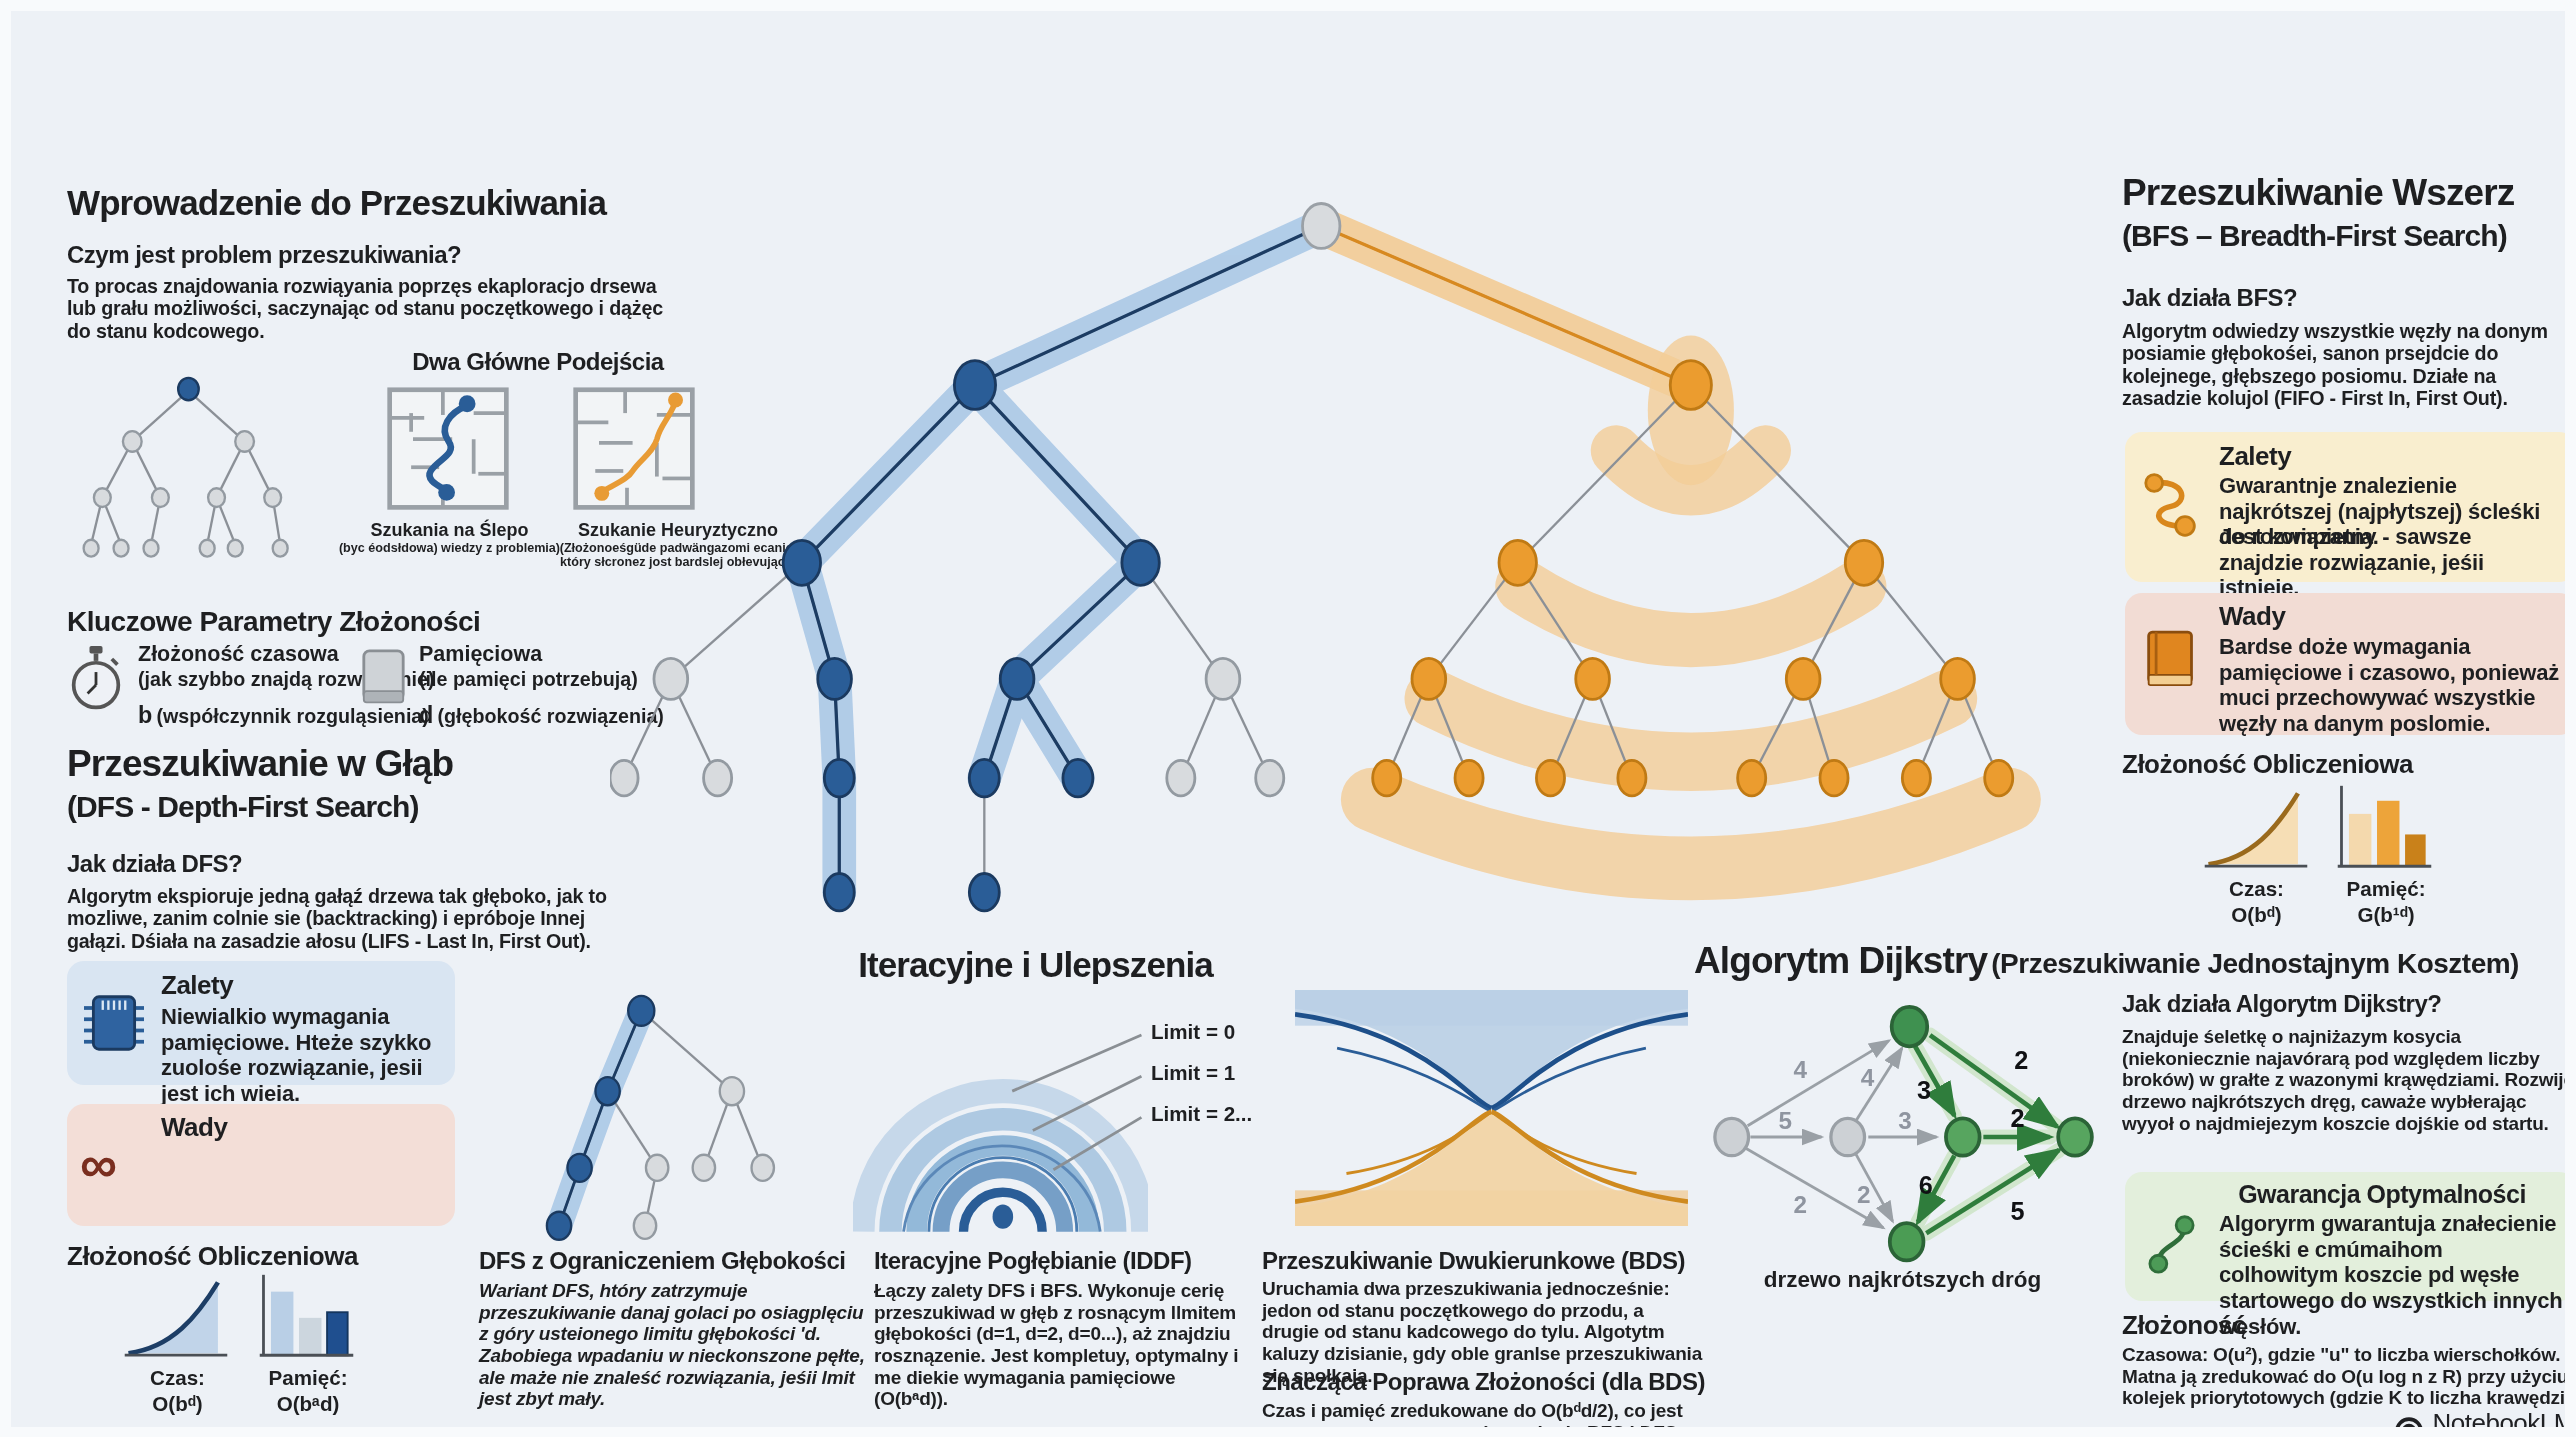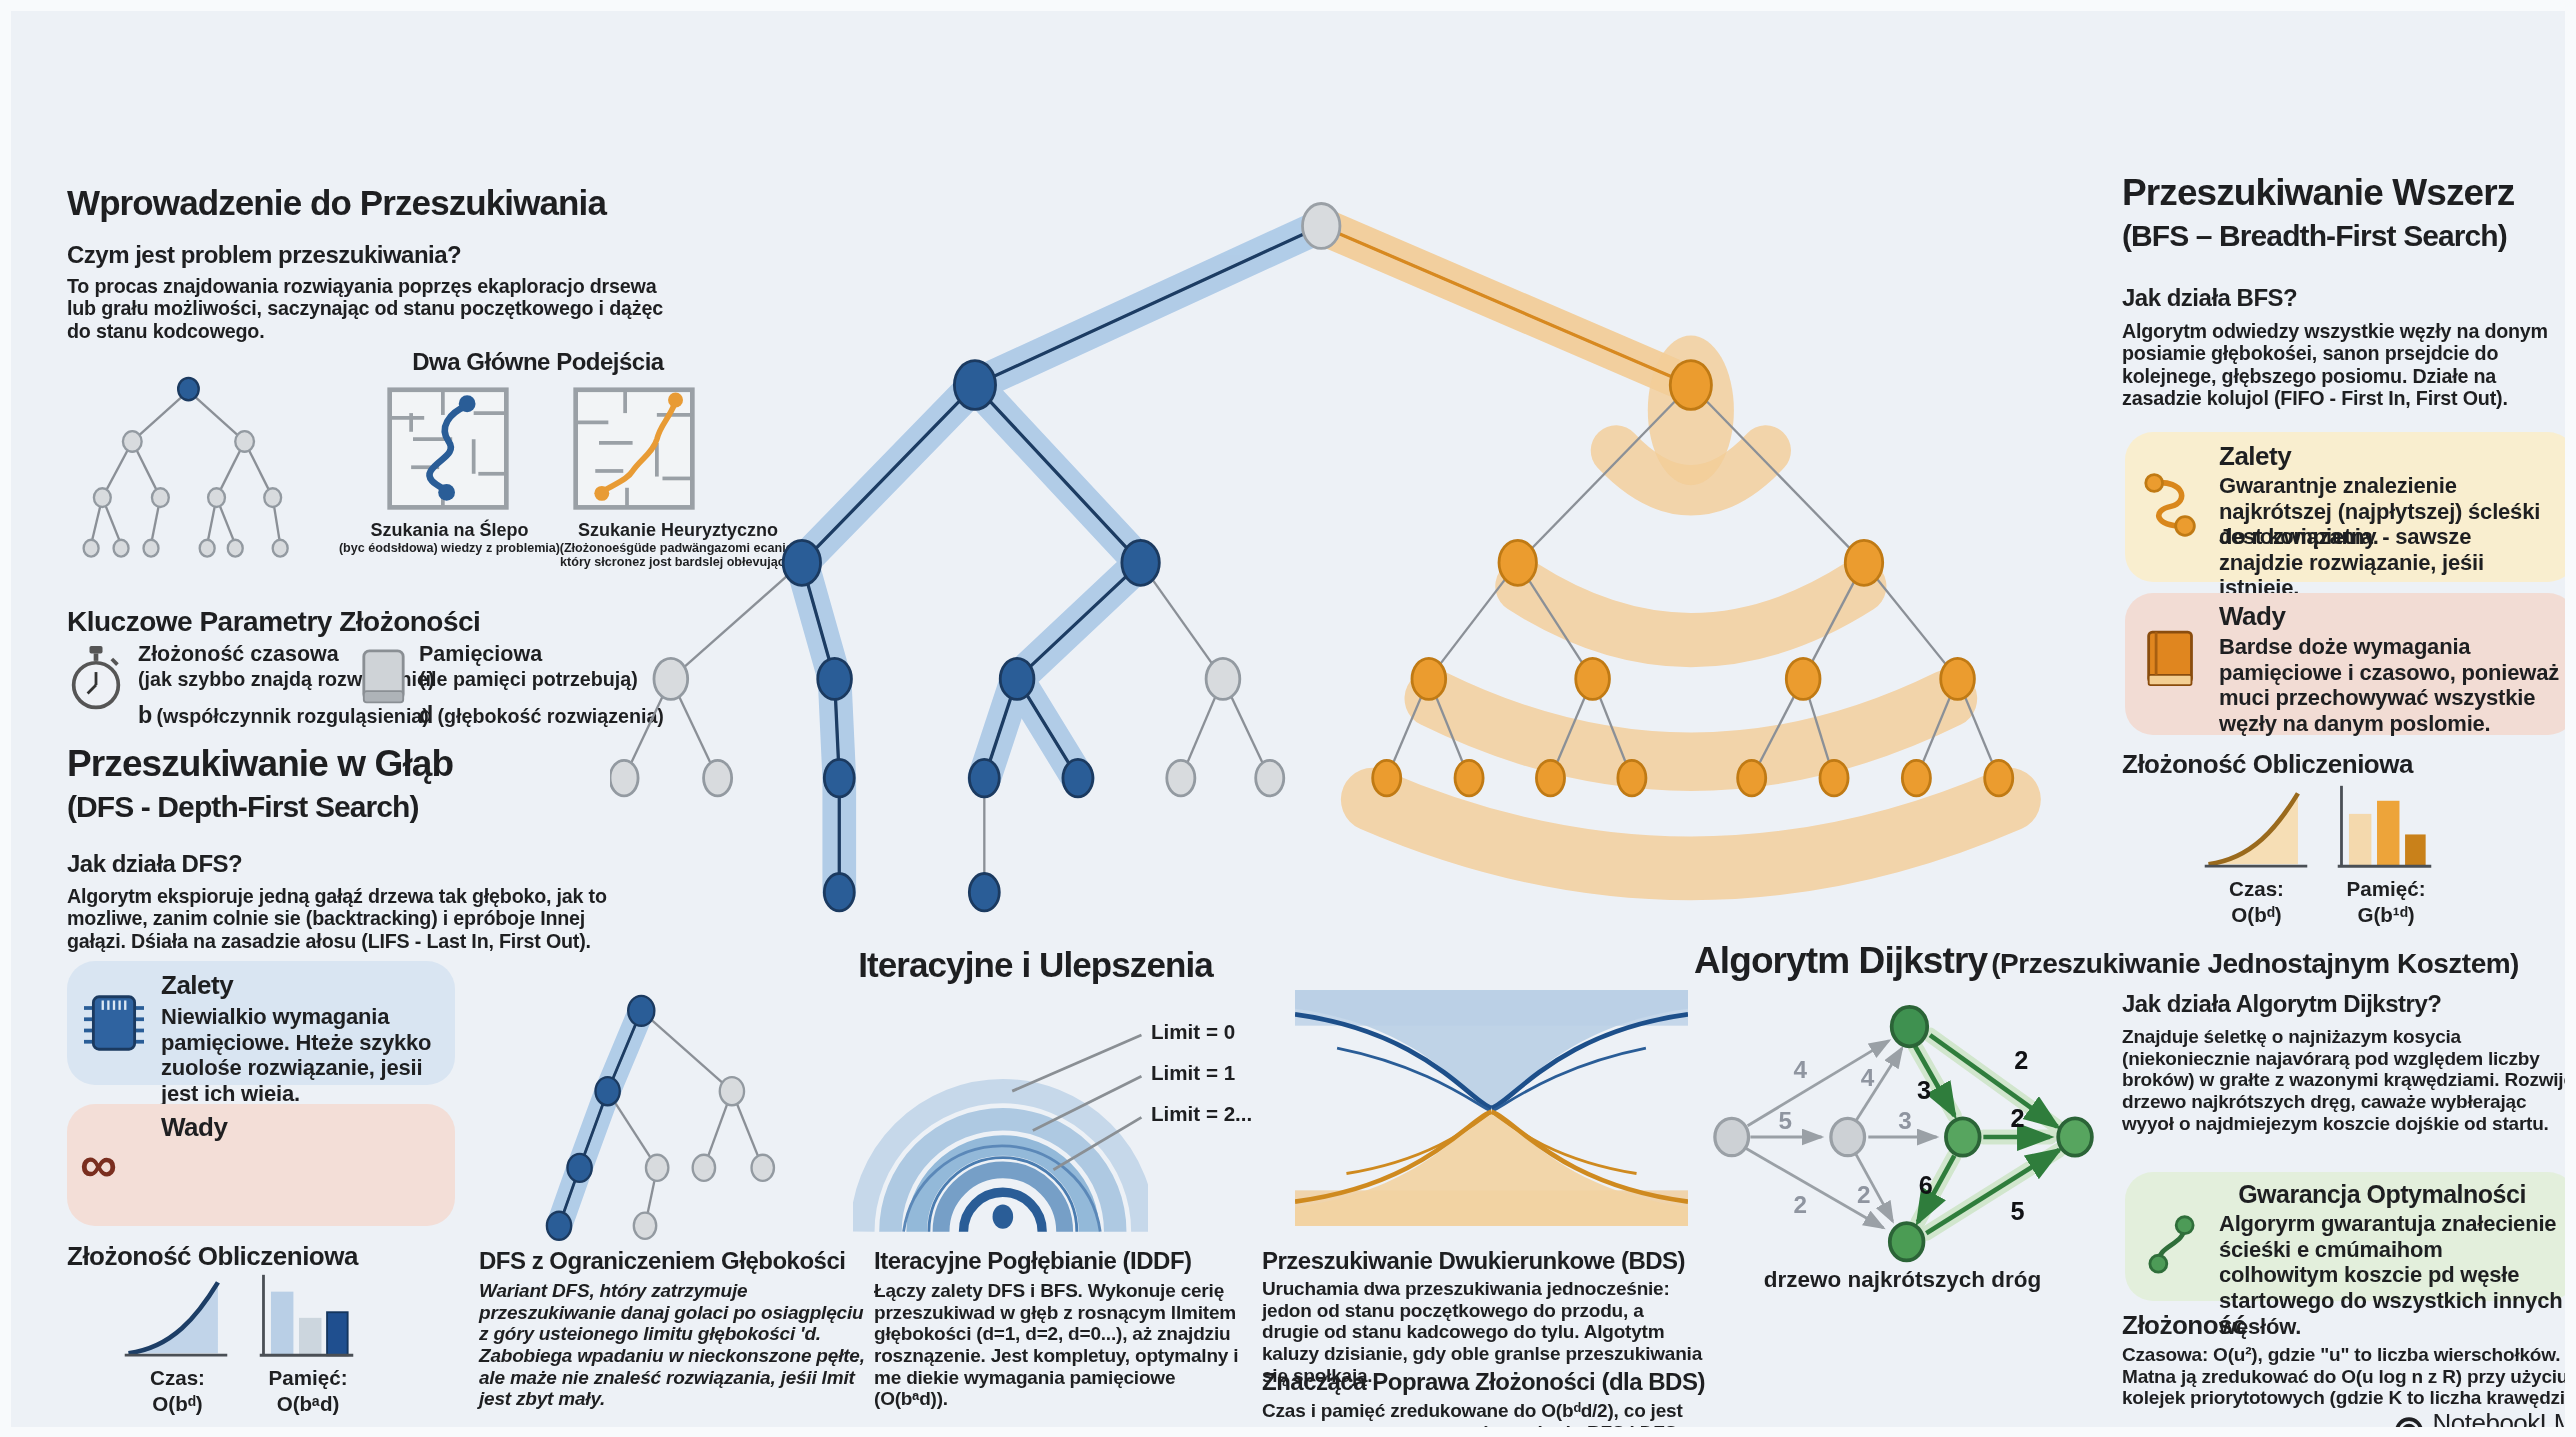--- a/index.html
+++ b/index.html
@@ -8,21 +8,21 @@
         border:11.2px solid #f8fafc;}
   .abs{position:absolute;}
   .h1{font-size:60px;font-weight:800;letter-spacing:-1.9px;}
   .h2{font-size:35px;font-weight:800;letter-spacing:-0.9px;}
   .h2b{font-size:30px;font-weight:800;letter-spacing:-0.9px;}
   .h3{font-size:24px;font-weight:800;letter-spacing:-0.5px;}
   .h4{font-size:24px;font-weight:800;letter-spacing:-0.5px;}
   .body-t{font-size:19.7px;font-weight:700;line-height:1.14;letter-spacing:-0.2px;}
   .small-t{font-size:19px;font-weight:700;line-height:1.14;letter-spacing:-0.2px;}
   .center{text-align:center;}
-  .box{position:absolute;border-radius:28px;}
+  .box{position:absolute;border-radius:17px;}
   .boxtitle{font-size:26px;font-weight:800;letter-spacing:-0.5px;}
   .boxtext{font-size:22px;font-weight:700;line-height:1.17;letter-spacing:-0.2px;}
   .cxlabel{text-align:center;font-size:20.6px;font-weight:800;line-height:1.25;}
   .param-title{font-size:21.5px;font-weight:800;}
   .param-sub{font-size:19.7px;font-weight:700;}
   .param-var{font-size:23.4px;font-weight:800;}
   .param-desc{font-size:19.7px;font-weight:700;}
   .cap-t{font-size:18px;font-weight:800;line-height:1.1;}
   .cap-s{font-size:12.6px;font-weight:700;line-height:1.15;}
   .limit-label{font-size:20.6px;font-weight:800;}

